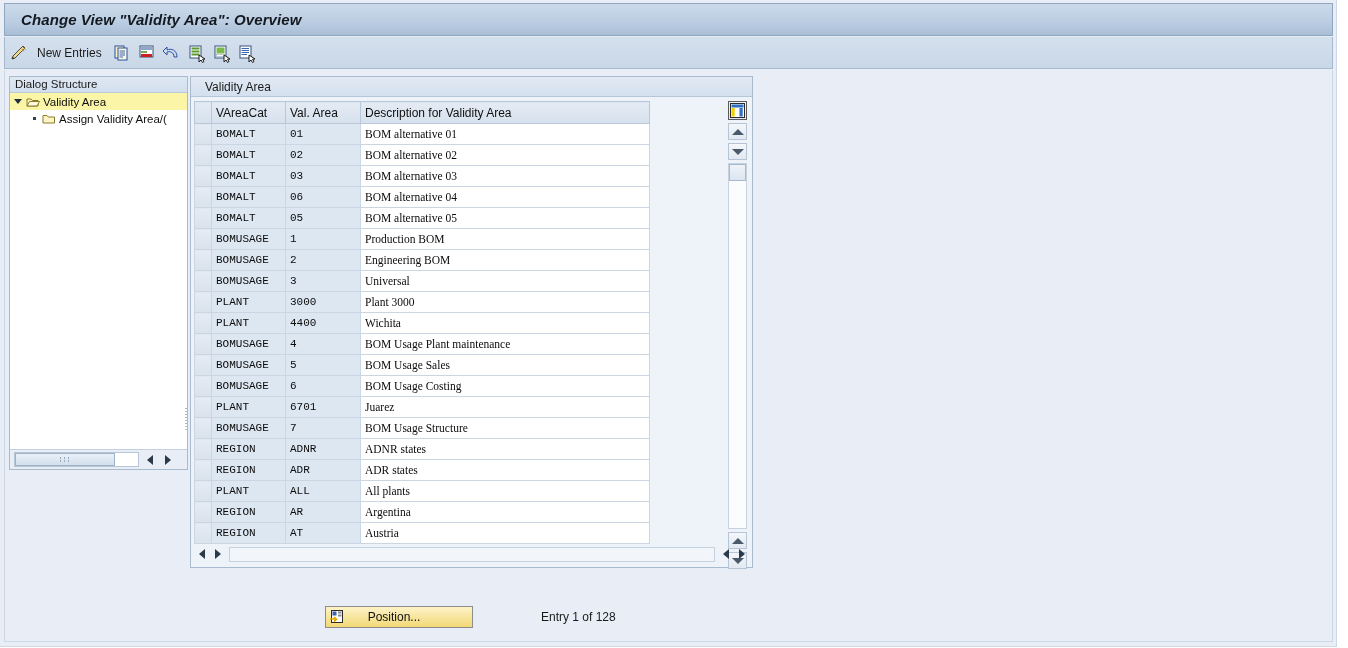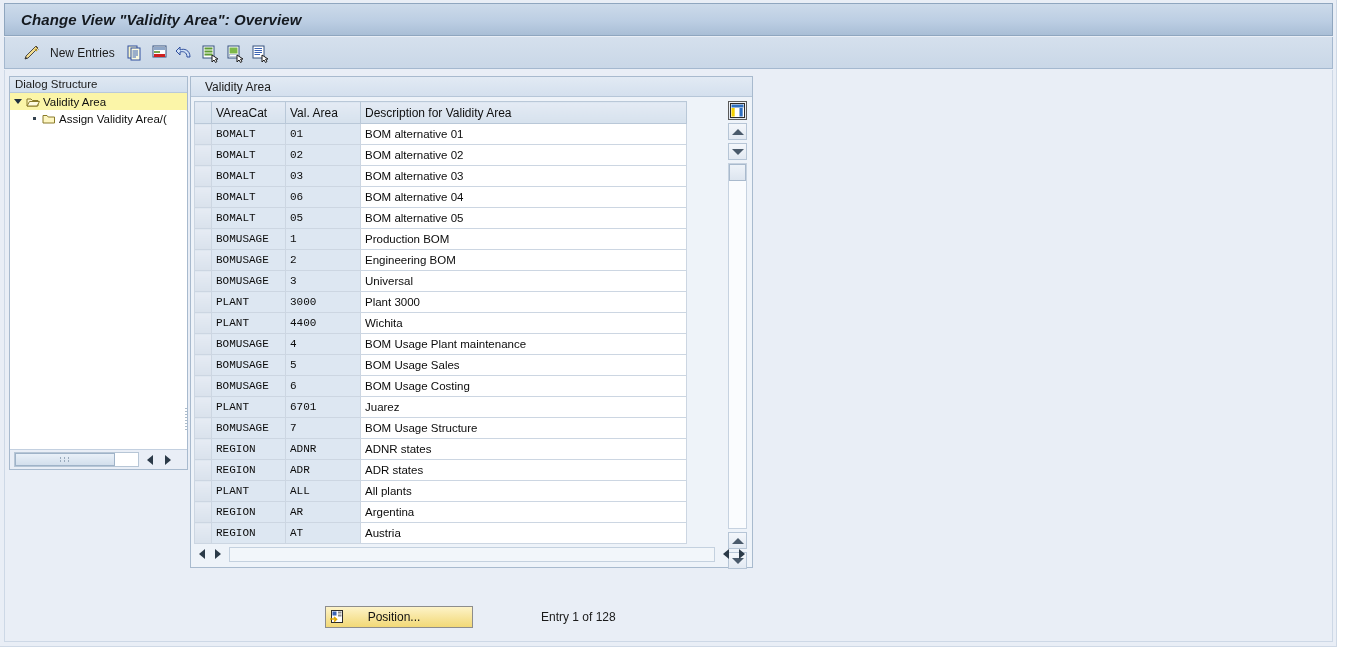--- a/index.html
+++ b/index.html
@@ -56,21 +56,21 @@
     position: absolute;
     left: 4px; top: 37px;
     width: 1329px;
     height: 32px;
     background: linear-gradient(to bottom, #d5e0ed 0%, #c9d7e7 100%);
     border: 1px solid #a4b8cf;
     border-top: none;
     box-sizing: border-box;
     display: flex;
     align-items: center;
-    padding-left: 16px;
+    padding-left: 3px;
   }
   .tb-icon {
     width: 22px;
     height: 22px;
     display: inline-flex;
     align-items: center;
     justify-content: center;
     flex: none;
   }
   #new-entries-label {
@@ -273,35 +273,36 @@
   table#grid th {
     background: linear-gradient(to bottom, #e4ebf4 0%, #d6e1ed 100%);
     border-color: #b9c8d8;
     color: #101010;
     font-size: 12px;
     height: 22px;
   }
   th.c-sel, td.c-sel { width: 17px; padding: 0; }
   th.c-cat, td.c-cat { width: 74px; }
   th.c-val, td.c-val { width: 75px; }
-  th.c-desc, td.c-desc { width: 326px; }
+  th.c-desc, td.c-desc { width: 289px; }
   td.c-sel {
     background: linear-gradient(to bottom, #e6ecf4 0%, #d9e2ec 100%);
     border-color: #bcc9d8;
   }
   td.c-cat, td.c-val {
     background: #dde7f2;
     font-family: "Liberation Mono", monospace;
     font-size: 11px;
     color: #0b0b0b;
   }
   td.c-desc {
     background: #ffffff;
     color: #0b0b0b;
     font-size: 11.5px;
+    font-family: Liberation Serif, serif;
   }
 
   
   #grid-right {
     position: absolute;
     right: 2px; top: 24px;
     width: 22px;
     height: 462px;
   }
   #col-config-btn {

